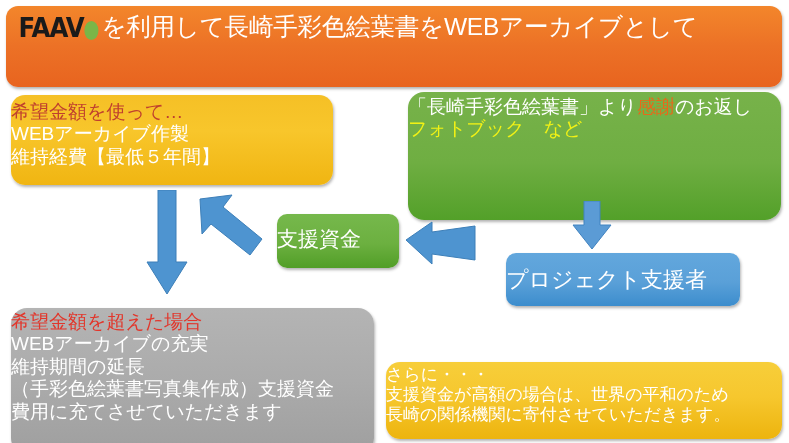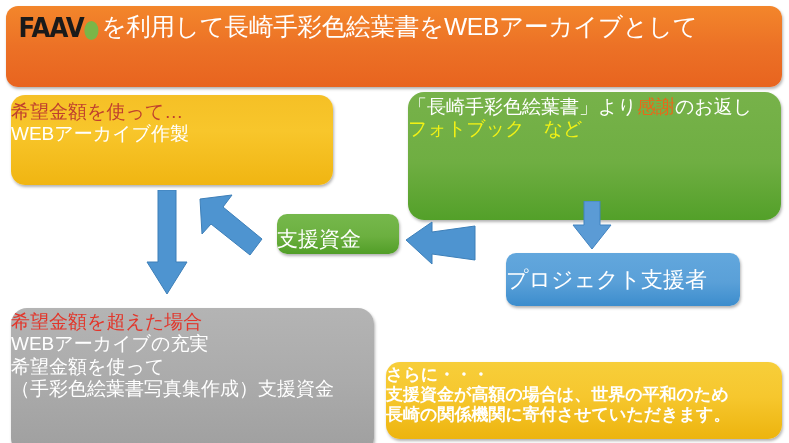--- a/index.html
+++ b/index.html
@@ -91,21 +91,21 @@
     padding-top: 4px;
   }
   #reward-box .hl-orange { color: #e8681a; }
   #reward-box .hl-yellow { color: #f2f215; }
 
   
   #funds-box {
     left: 277px;
     top: 214px;
     width: 122px;
-    height: 40px;
+    height: 54px;
     border-radius: 10px;
     background: linear-gradient(to bottom, #76b84c 0%, #6cb040 55%, #519e27 100%);
     color: #ffffff;
     font-size: 21px;
     line-height: 50px;
   }
 
   
   #supporter-box {
     left: 506px;
@@ -138,21 +138,20 @@
   #donation-box {
     left: 386px;
     top: 362px;
     width: 396px;
     height: 77px;
     border-radius: 14px;
     background: linear-gradient(to bottom, #f7ce3a 0%, #f6c72e 45%, #edb40e 100%);
     color: #ffffff;
     font-size: 17px;
     padding-top: 3px;
-    font-weight: bold;
   }
 
   .line { display: block; white-space: nowrap; }
 
   
   .arrow { position: absolute; }
   #arrow-down-left  { left: 146px; top: 190px; }
   #arrow-up-left    { left: 198px; top: 193px; }
   #arrow-left-mid   { left: 406px; top: 220px; }
   #arrow-down-right { left: 572px; top: 201px; }
@@ -164,40 +163,42 @@
 
   <div class="box" id="header-banner">
     <span class="hline">
       <span class="faavo-logo"><span>FAAV</span><span class="faavo-o"></span></span><span>を利用して長崎手彩色絵葉書をWEBアーカイブとして</span>
     </span>
   </div>
 
   <div class="box" id="cost-box">
     <span class="line hl-red">希望金額を使って…</span>
     <span class="line">WEBアーカイブ作製</span>
+    <span class="line">維持経費【最低５年間】</span>
   </div>
 
   <div class="box" id="reward-box">
     <span class="line"><span>「長崎手彩色絵葉書」より</span><span class="hl-orange">感謝</span><span>のお返し</span></span>
     <span class="line hl-yellow">フォトブック　など</span>
   </div>
 
   <div class="box" id="funds-box">
     <span>支援資金</span>
   </div>
 
   <div class="box" id="supporter-box">
     <span>プロジェクト支援者</span>
   </div>
 
   <div class="box" id="overflow-box">
     <span class="line hl-red">希望金額を超えた場合</span>
     <span class="line">WEBアーカイブの充実</span>
-    <span class="line">希望金額を使って</span>
+    <span class="line">維持期間の延長</span>
     <span class="line">（手彩色絵葉書写真集作成）支援資金</span>
+    <span class="line">費用に充てさせていただきます</span>
   </div>
 
   <div class="box" id="donation-box">
     <span class="line">さらに・・・</span>
     <span class="line">支援資金が高額の場合は、世界の平和のため</span>
     <span class="line">長崎の関係機関に寄付させていただきます。</span>
   </div>
 
   <svg class="arrow" id="arrow-down-left" width="42" height="106" viewBox="0 0 42 106">
     <polygon points="12,0 30,0 30,72 41,72 21,104 1,72 12,72" fill="#4e94d0" stroke="#3d7fb8" stroke-width="1"></polygon>

